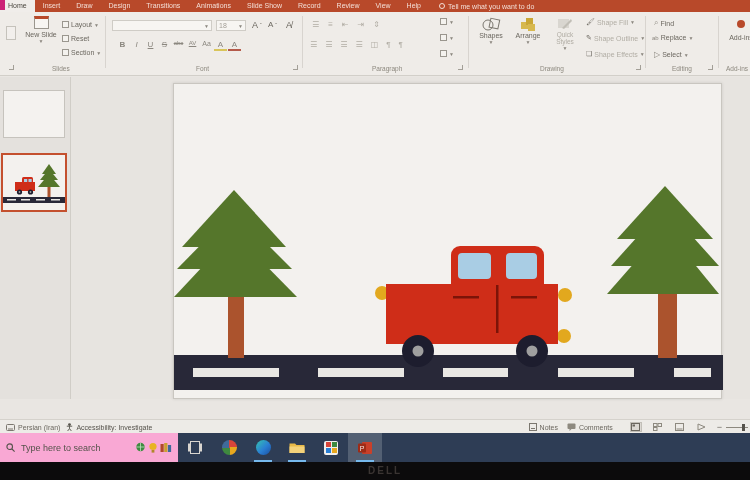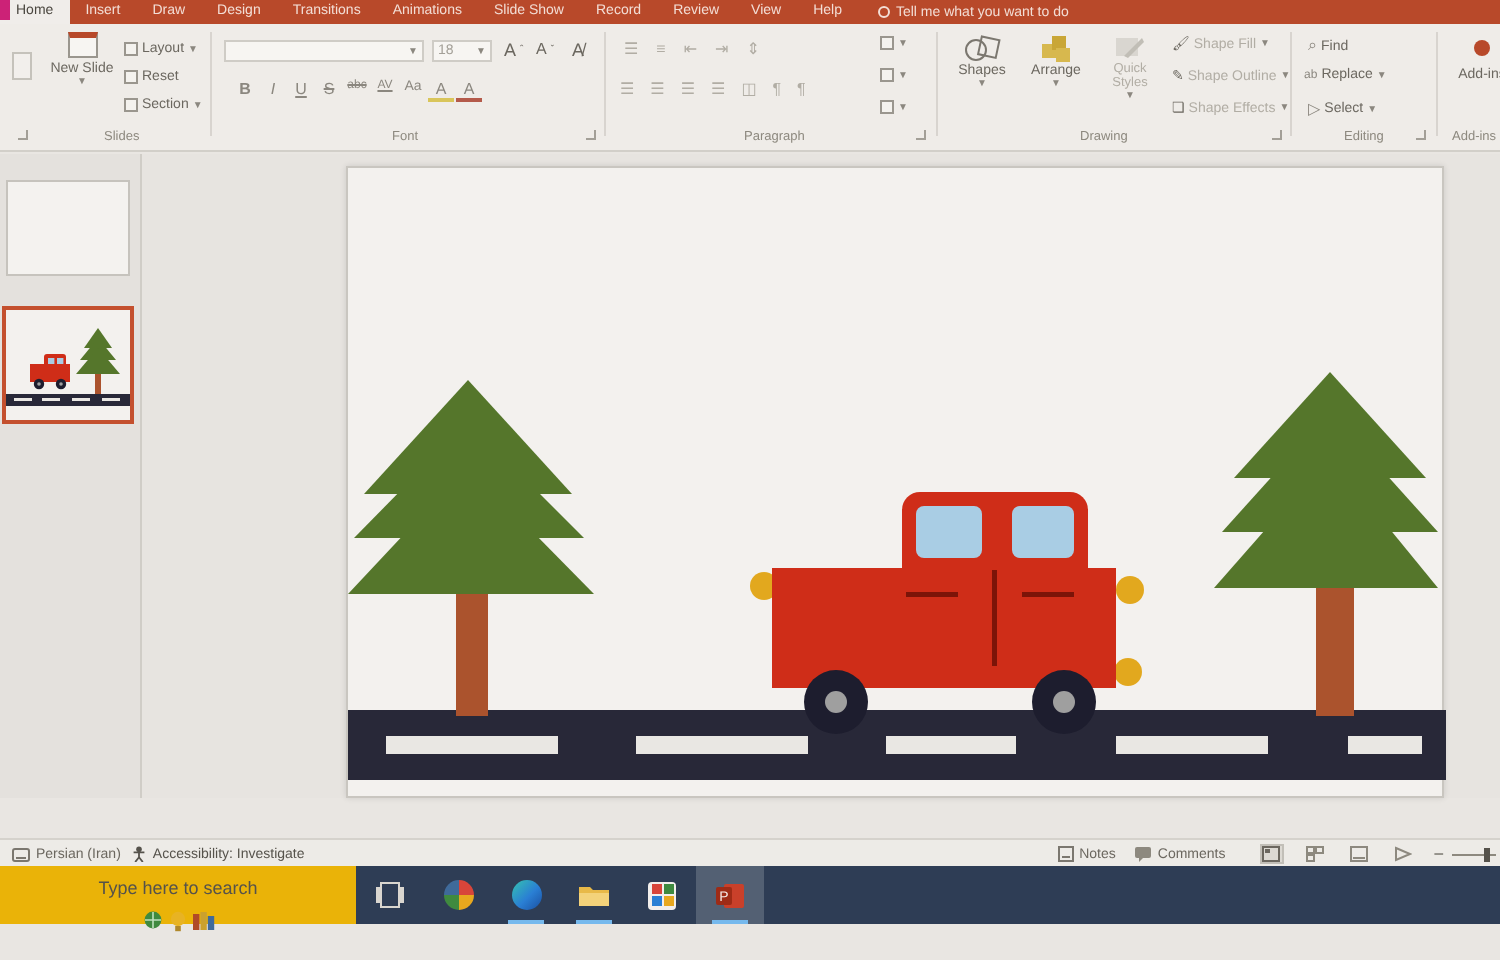--- a/index.html
+++ b/index.html
@@ -46,21 +46,21 @@
   .status-bar { position:absolute; left:0; top:419px; width:750px; height:14px; background:#edebe7; border-top:1px solid #d5d2cc; font-size:7px; color:#6b675f; }
   .sb-left { position:absolute; left:6px; top:0; height:14px; display:flex; align-items:center; gap:6px; }
   .sb-right { position:absolute; right:2px; top:0; height:14px; display:flex; align-items:center; gap:9px; }
   .viewbtn { width:12px; height:10px; display:flex; align-items:center; justify-content:center; }
   .viewbtn.active { background:#dcd9d3; border:1px solid #c2bfb8; }
   .zoomline { width:22px; height:1px; background:#8d897f; position:relative; }
   .zoomknob { position:absolute; left:16px; top:-3px; width:3px; height:7px; background:#55524b; }
 
   
   .taskbar { position:absolute; left:0; top:433px; width:750px; height:29px; background:var(--taskbar-bg); display:flex; align-items:center; }
-  .searchbox { width:178px; height:29px; background:#eab308; display:flex; align-items:center; gap:6px; padding:0 6px;flex-direction:column; }
+  .searchbox { width:178px; height:29px; background:#f9a8d4; display:flex; align-items:center; gap:6px; padding:0 6px; }
   .searchbox .ph { font-size:9px; color:#55524b; flex:1; }
   .bing-icons { display:flex; gap:2px; }
   .tb-icons { display:flex; align-items:center; height:29px; }
   .tb-btn { width:34px; height:29px; display:flex; align-items:center; justify-content:center; position:relative; }
   .tb-btn.open::after { content:""; position:absolute; bottom:0; left:8px; right:8px; height:2px; background:#76b9ed; }
   .tb-btn.active { background:rgba(255,255,255,.18); }
 
   
   .bezel { position:absolute; left:0; top:462px; width:750px; height:18px; background:#0c0b0c; }
   .brand { position:absolute; left:368px; top:3px; font-size:10px; letter-spacing:2px; color:#3a3432; font-weight:bold; }
@@ -449,13 +449,16 @@
         <svg width="15" height="14">
           <rect x="4" y="1" width="10" height="12" rx="1" fill="#c9402a"></rect>
           <rect x="0" y="2.5" width="8" height="9" rx="1" fill="#9e2b16"></rect>
           <text x="4" y="9.5" font-size="7" fill="#f3e7e3" font-family="Liberation Sans,sans-serif" text-anchor="middle">P</text>
         </svg>
       </div>
     </div>
 
   </div>
 
+  <div class="bezel">
+    <div class="brand">DELL</div>
+  </div>
 </div>
 
 </body></html>

